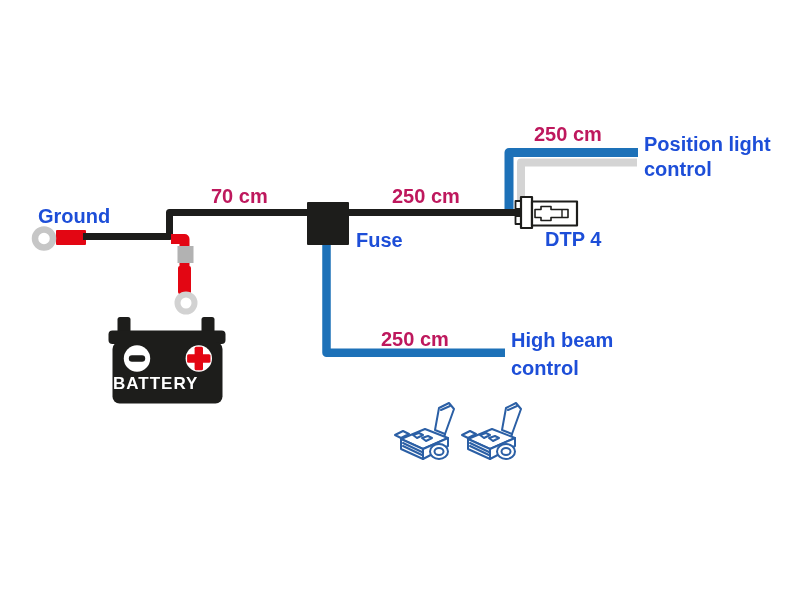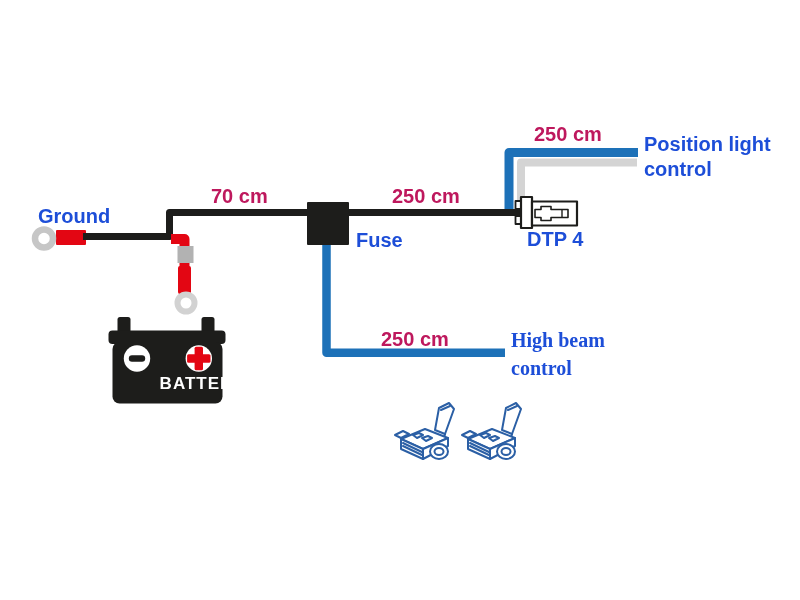--- a/index.html
+++ b/index.html
@@ -14,21 +14,21 @@
     user-select:none;
   }
   .lbl.gray { color:#1d4ed8; }
   .lbl.dark { color:#be185d; }
   .lbl .line { display:block; }
   .lbl.two-25 .line { line-height:25px; }
   .lbl.two-26 .line { line-height:26px; }
   .lbl.two-28 .line { line-height:28px; }
   .battery-lbl {
     position:absolute; left:113px; top:374px; width:132px;
-    text-align:right; color:#ffffff; font-weight:700; font-size:17px;
+    text-align:left; color:#ffffff; font-weight:700; font-size:17px;
     letter-spacing:1px; font-family:"Liberation Sans", sans-serif;
   }
 </style>
 </head>
 <body>
 
 <div class="stage">
 
   <svg class="diagram" width="800" height="600" viewBox="0 0 800 600">
 
@@ -120,31 +120,31 @@
 
   <div class="lbl gray" style="left:38px; top:205px;">Ground</div>
 
   <div class="lbl dark" style="left:211px; top:185px;">70 cm</div>
 
 
   <div class="lbl gray" style="left:356px; top:229px;">Fuse</div>
 
   <div class="lbl dark" style="left:392px; top:185px;">250 cm</div>
 
-  <div class="lbl gray" style="left:527px; top:228px;">DTP 4</div>
+  <div class="lbl gray" style="left:545px; top:228px;">DTP 4</div>
 
   <div class="lbl dark" style="left:534px; top:123px;">250 cm</div>
 
   <div class="lbl gray two-25" style="left:644px; top:132px;">
     <span class="line">Position light</span>
     <span class="line">control</span>
   </div>
 
   <div class="lbl dark" style="left:381px; top:328px;">250 cm</div>
 
-  <div class="lbl gray two-28" style="left:511px; top:326px;font-family:Liberation Serif, serif;">
+  <div class="lbl gray two-28" style="left:511px; top:326px;">
     <span class="line">High beam</span>
     <span class="line">control</span>
   </div>
 
   <div class="battery-lbl">BATTERY</div>
 
 </div>
 
 </body></html>

